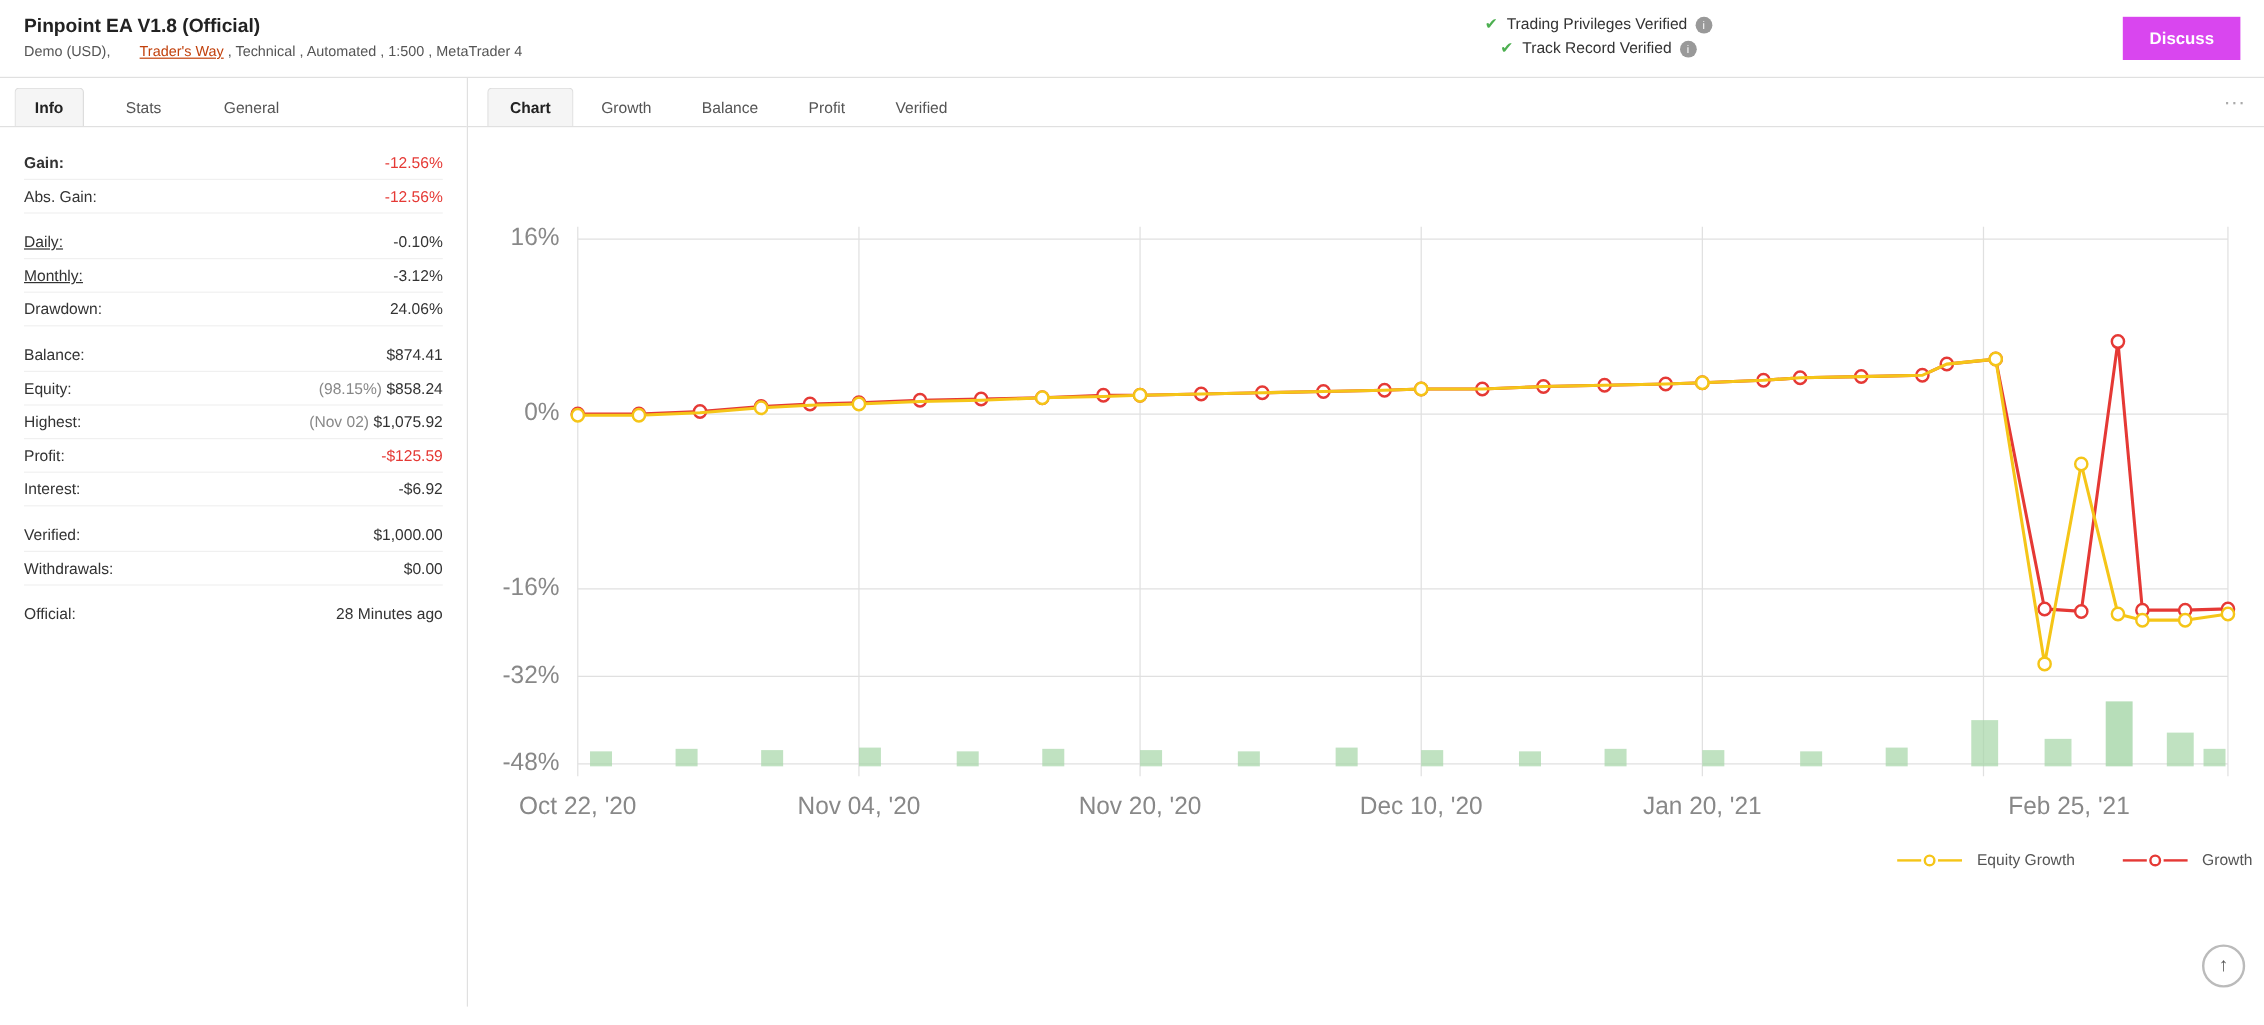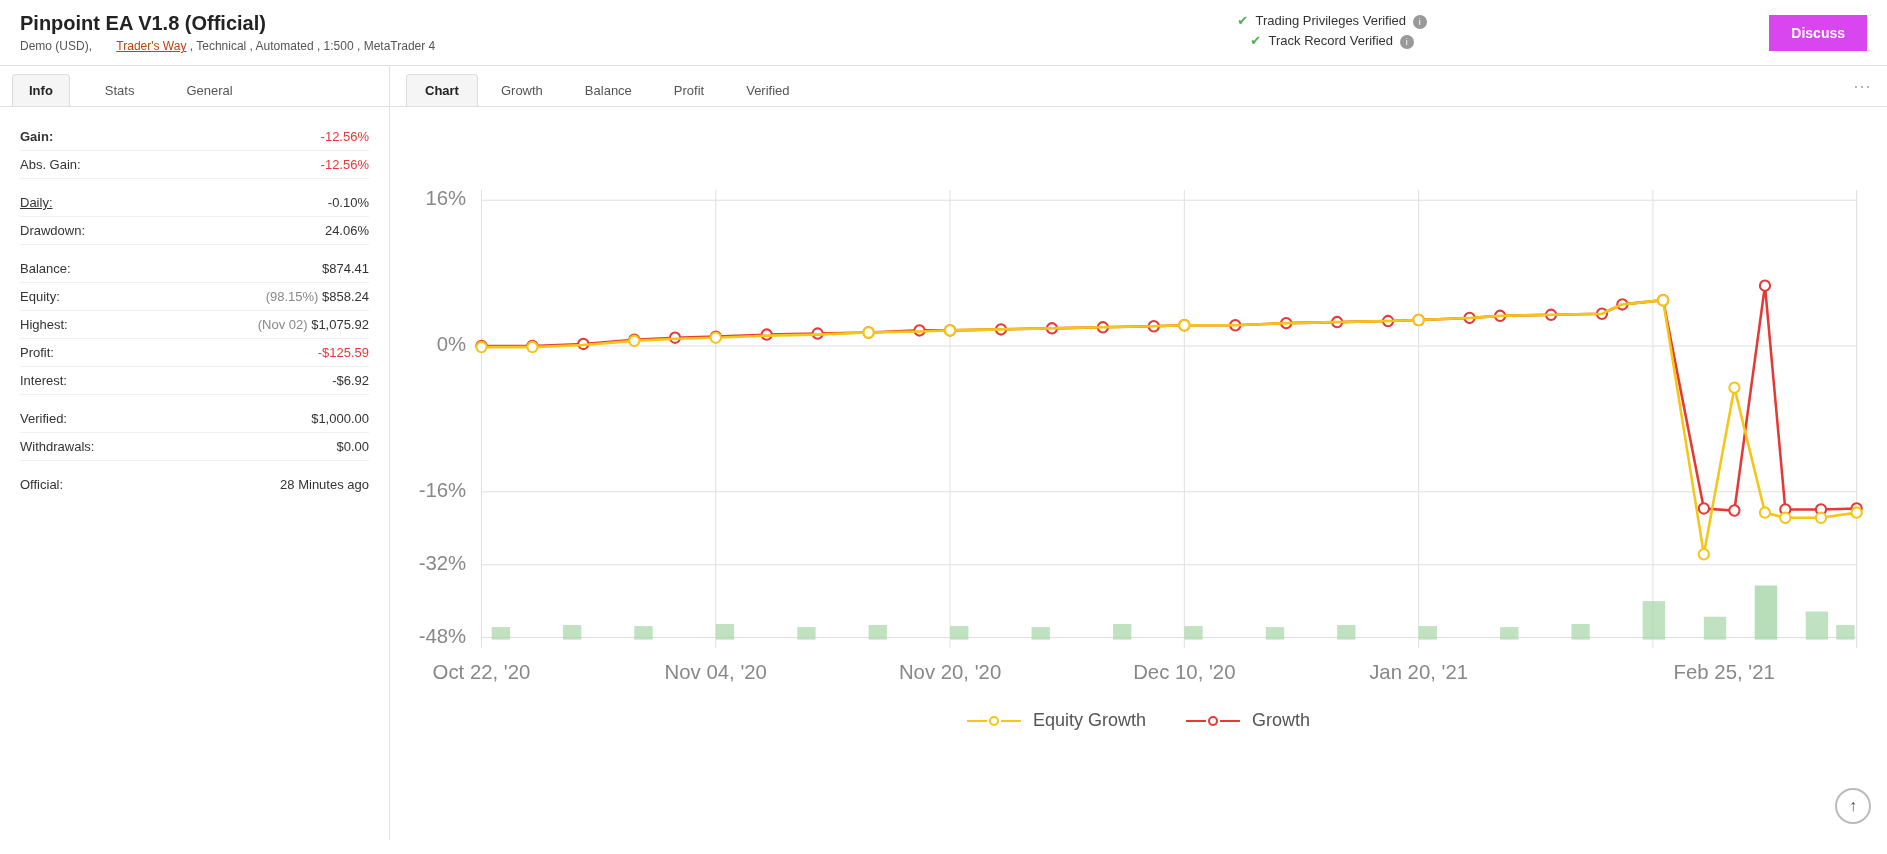--- a/index.html
+++ b/index.html
@@ -6,21 +6,21 @@
     body { font-family: Arial, sans-serif; font-size: 13px; background: #fff; color: #333; }
 
     .header {
       display: flex;
       align-items: center;
       padding: 12px 20px;
       border-bottom: 1px solid #e0e0e0;
       background: #fff;
     }
     .header-left { flex: 1; }
-    .header-title { font-size: 20px; font-weight: bold; color: #222; }
+    .header-title { font-size: 16px; font-weight: bold; color: #222; }
     .header-sub { font-size: 12px; color: #555; margin-top: 4px; }
     .header-sub a { color: #c2410c; text-decoration: underline; margin-left: 21px; }
     .header-mid { flex: 1; text-align: center; }
     .verified-item { font-size: 13px; color: #333; margin-bottom: 4px; }
     .verified-item .check { color: #4caf50; margin-right: 4px; }
     .verified-item .info-icon {
       display: inline-flex; align-items: center; justify-content: center;
       width: 14px; height: 14px; border-radius: 50%; background: #999;
       color: #fff; font-size: 9px; cursor: pointer; margin-left: 3px;
     }
@@ -69,23 +69,23 @@
       padding: 8px 18px; cursor: pointer; font-size: 13px; color: #555;
       border: 1px solid transparent; border-bottom: none; margin-right: 4px;
       border-radius: 4px 4px 0 0;
     }
     .chart-tab.active { background: #f5f5f5; border-color: #ddd; font-weight: bold; color: #222; }
     .chart-options { margin-left: auto; color: #aaa; font-size: 18px; cursor: pointer; padding-bottom: 8px; }
 
     .chart-area { flex: 1; position: relative; padding: 10px 10px 60px 10px; }
 
     .chart-legend {
-      display: flex; justify-content: center; align-items: center;
+      display: flex; justify-content: flex-end; align-items: center;
       gap: 40px; padding: 10px 0 6px;
-      font-size: 18px; color: #555;
+      font-size: 13px; color: #555;
     }
     .legend-item { display: flex; align-items: center; gap: 6px; }
 
     svg.main-chart { width: 100%; height: 100%; }
 
     .scroll-btn {
       position: absolute; bottom: 16px; right: 16px;
       width: 36px; height: 36px; border-radius: 50%;
       border: 2px solid #bbb; background: #fff;
       display: flex; align-items: center; justify-content: center;
@@ -139,20 +139,24 @@
         <span class="info-value red">-12.56%</span>
       </div>
 
       <div style="margin-top:10px;"></div>
 
       <div class="info-row">
         <span class="info-label underline">Daily:</span>
         <span class="info-value">-0.10%</span>
       </div>
 
+      <div class="info-row">
+        <span class="info-label underline">Monthly:</span>
+        <span class="info-value">-3.12%</span>
+      </div>
 
       <div class="info-row">
         <span class="info-label">Drawdown:</span>
         <span class="info-value">24.06%</span>
       </div>
 
       <div style="margin-top:10px;"></div>
 
       <div class="info-row">
         <span class="info-label">Balance:</span>

